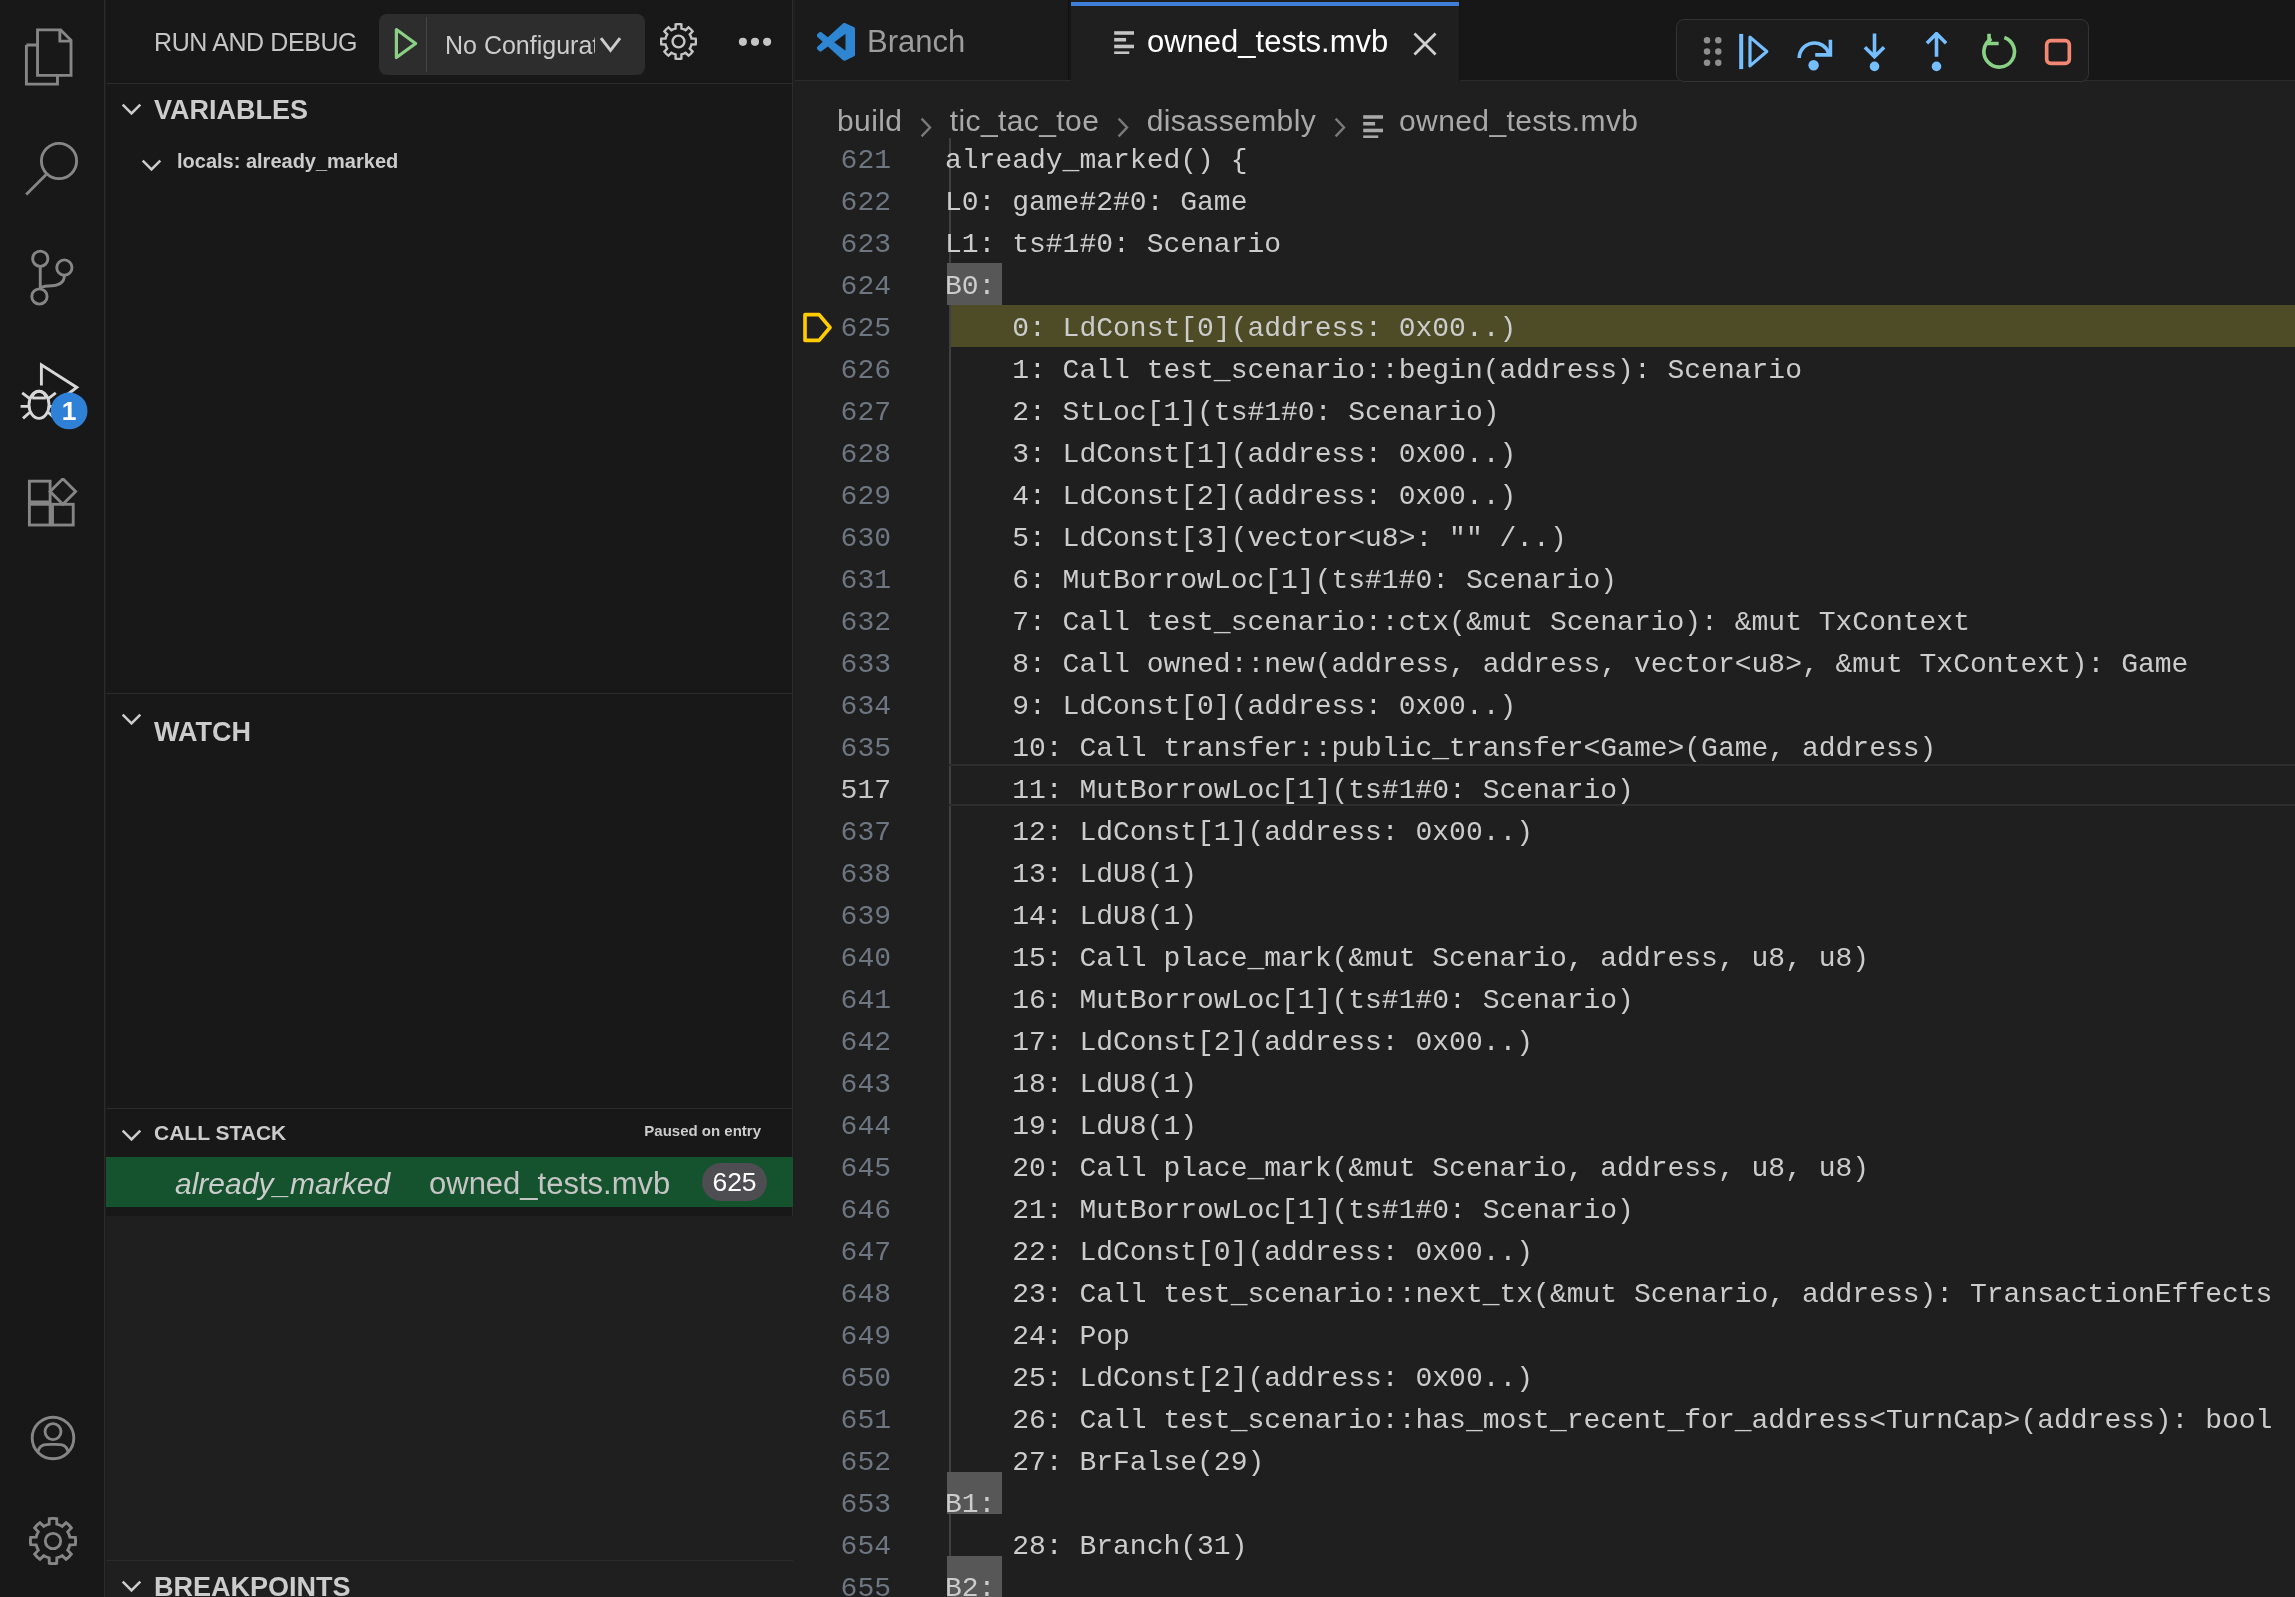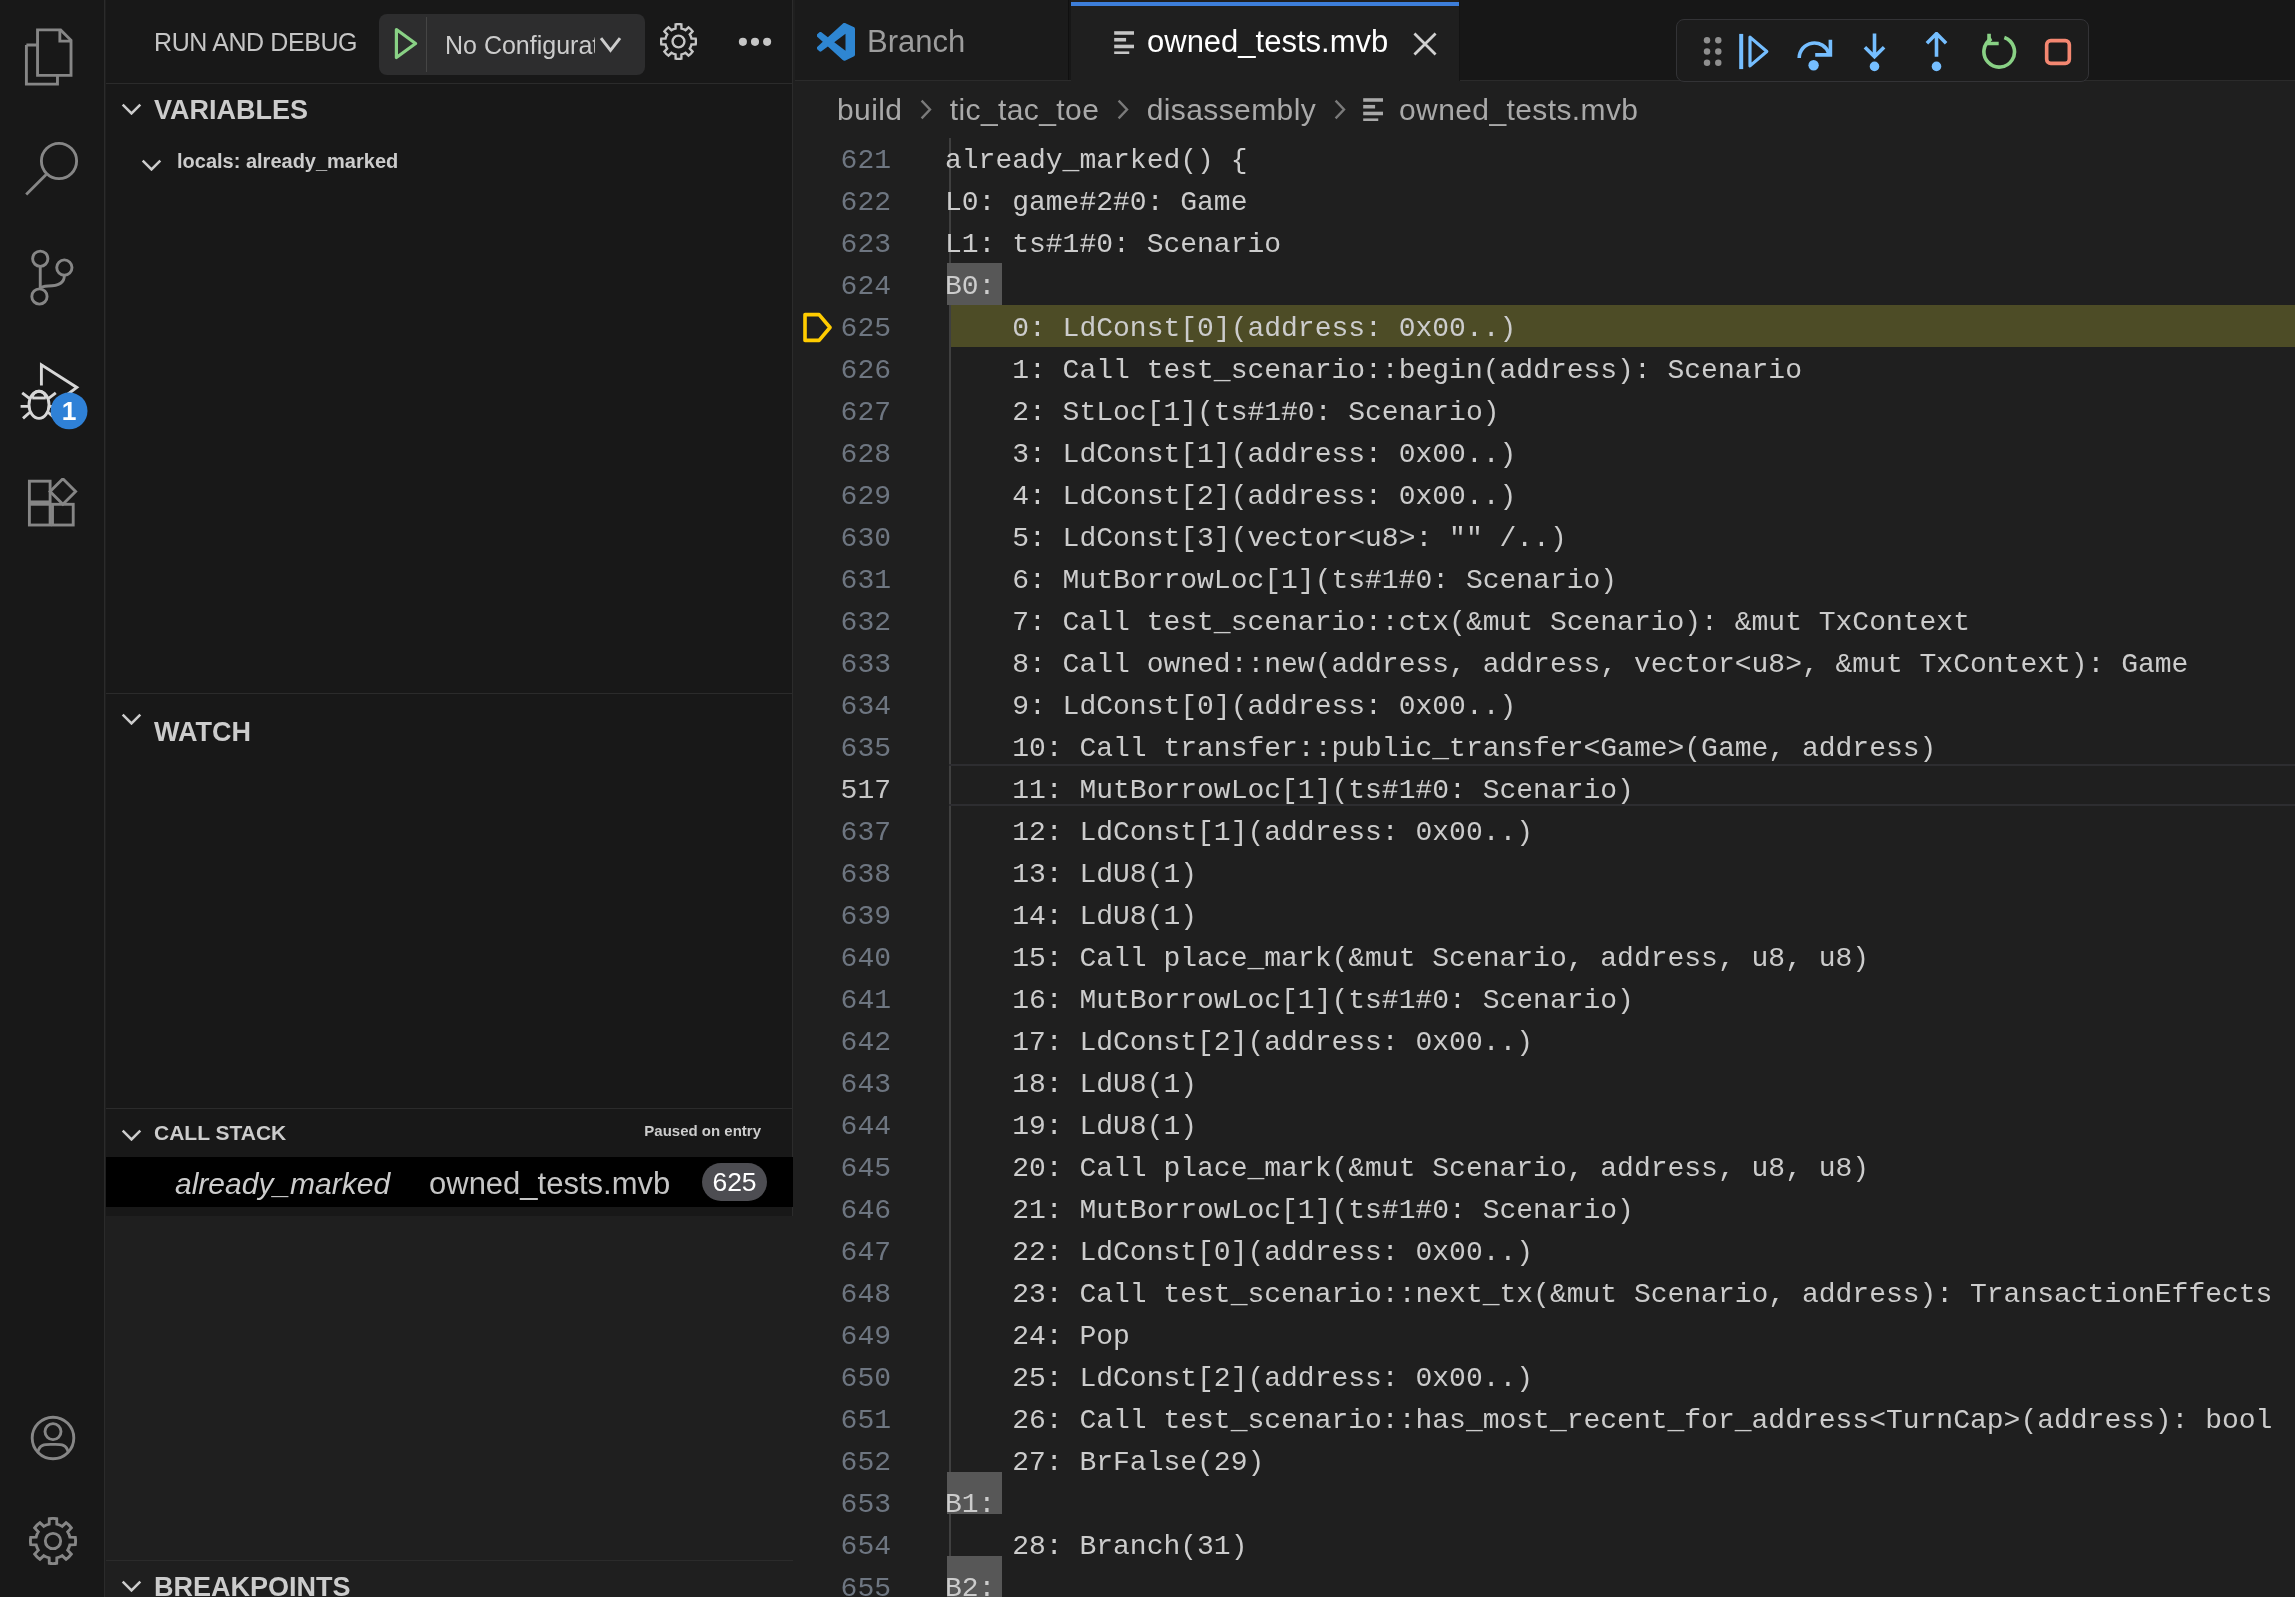--- a/index.html
+++ b/index.html
@@ -104,21 +104,21 @@
     <path d="M2 2 L13 13 L24 2" fill="none" stroke="#cccccc" stroke-width="3.2"></path>
   </svg>
   <div class="abs" style="left:48px;top:705px;font-size:27px;font-weight:700;color:#cccccc;margin-top:12px;">WATCH</div>
 
   <div class="abs" style="left:0;top:1108px;width:687px;height:0.8px;background:#2b2b2b;"></div>
   <svg class="abs" style="left:14.5px;top:1129px;" width="21" height="12" viewBox="0 0 26 15">
     <path d="M2 2 L13 13 L24 2" fill="none" stroke="#cccccc" stroke-width="3.2"></path>
   </svg>
   <div class="abs" style="left:48px;top:1121px;font-size:21px;font-weight:700;color:#cccccc;">CALL STACK</div>
   <div class="abs" style="right:31px;top:1122px;font-size:15px;font-weight:700;color:#cccccc;">Paused on entry</div>
-  <div class="abs" style="left:0;top:1157px;width:687px;height:50px;background:#000000;">
+  <div class="abs" style="left:0;top:1157px;width:687px;height:50px;background:#14532d;">
     <div class="abs" style="left:69px;top:9.7px;font-size:30px;font-style:italic;color:#cccccc;">already_marked</div>
     <div class="abs" style="left:323px;top:8.8px;font-size:31px;color:#c5c5c5;">owned_tests.mvb</div>
     <div class="abs" style="left:596px;top:5.6px;width:65px;height:38px;background:#4d4d52;border-radius:19.3px;text-align:center;font-size:26.5px;color:#ffffff;line-height:38px;">625</div>
   </div>
 
   <div class="abs" style="left:0;top:1560px;width:687px;height:0.8px;background:#2b2b2b;"></div>
   <svg class="abs" style="left:14.5px;top:1580px;" width="21" height="12" viewBox="0 0 26 15">
     <path d="M2 2 L13 13 L24 2" fill="none" stroke="#cccccc" stroke-width="3.2"></path>
   </svg>
   <div class="abs" style="left:48px;top:1572px;font-size:27px;font-weight:700;color:#cccccc;">BREAKPOINTS</div>
@@ -142,21 +142,21 @@
           <path d="M0 19.5 H25"></path>
           <path d="M0 28 H19"></path>
       </g>
     </svg>
     <div class="abs" style="left:76px;top:24px;font-size:31px;color:#ffffff;">owned_tests.mvb</div>
     <svg class="abs" style="left:341px;top:31px;" width="26" height="26" viewBox="0 0 32 32">
       <path d="M3 3 L29 29 M29 3 L3 29" stroke="#d0d0d0" stroke-width="3.4"></path>
     </svg>
   </div>
 
-  <div class="abs" style="left:42px;top:81px;height:57px;display:flex;align-items:center;gap:17.7px;font-size:30px;letter-spacing:0.4px;color:#a9a9a9;white-space:nowrap;">
+  <div class="abs" style="left:42px;top:81px;height:57px;display:flex;align-items:flex-end;gap:17.7px;font-size:30px;letter-spacing:0.4px;color:#a9a9a9;white-space:nowrap;">
     <span>build</span>
     <svg width="12" height="21" viewBox="0 0 15 26">
         <path d="M2 2 L12.5 13 L2 24" fill="none" stroke="#7a7a7a" stroke-width="3"></path>
       </svg>
     <span>tic_tac_toe</span>
     <svg width="12" height="21" viewBox="0 0 15 26">
         <path d="M2 2 L12.5 13 L2 24" fill="none" stroke="#7a7a7a" stroke-width="3"></path>
       </svg>
     <span>disassembly</span>
     <svg width="12" height="21" viewBox="0 0 15 26">

